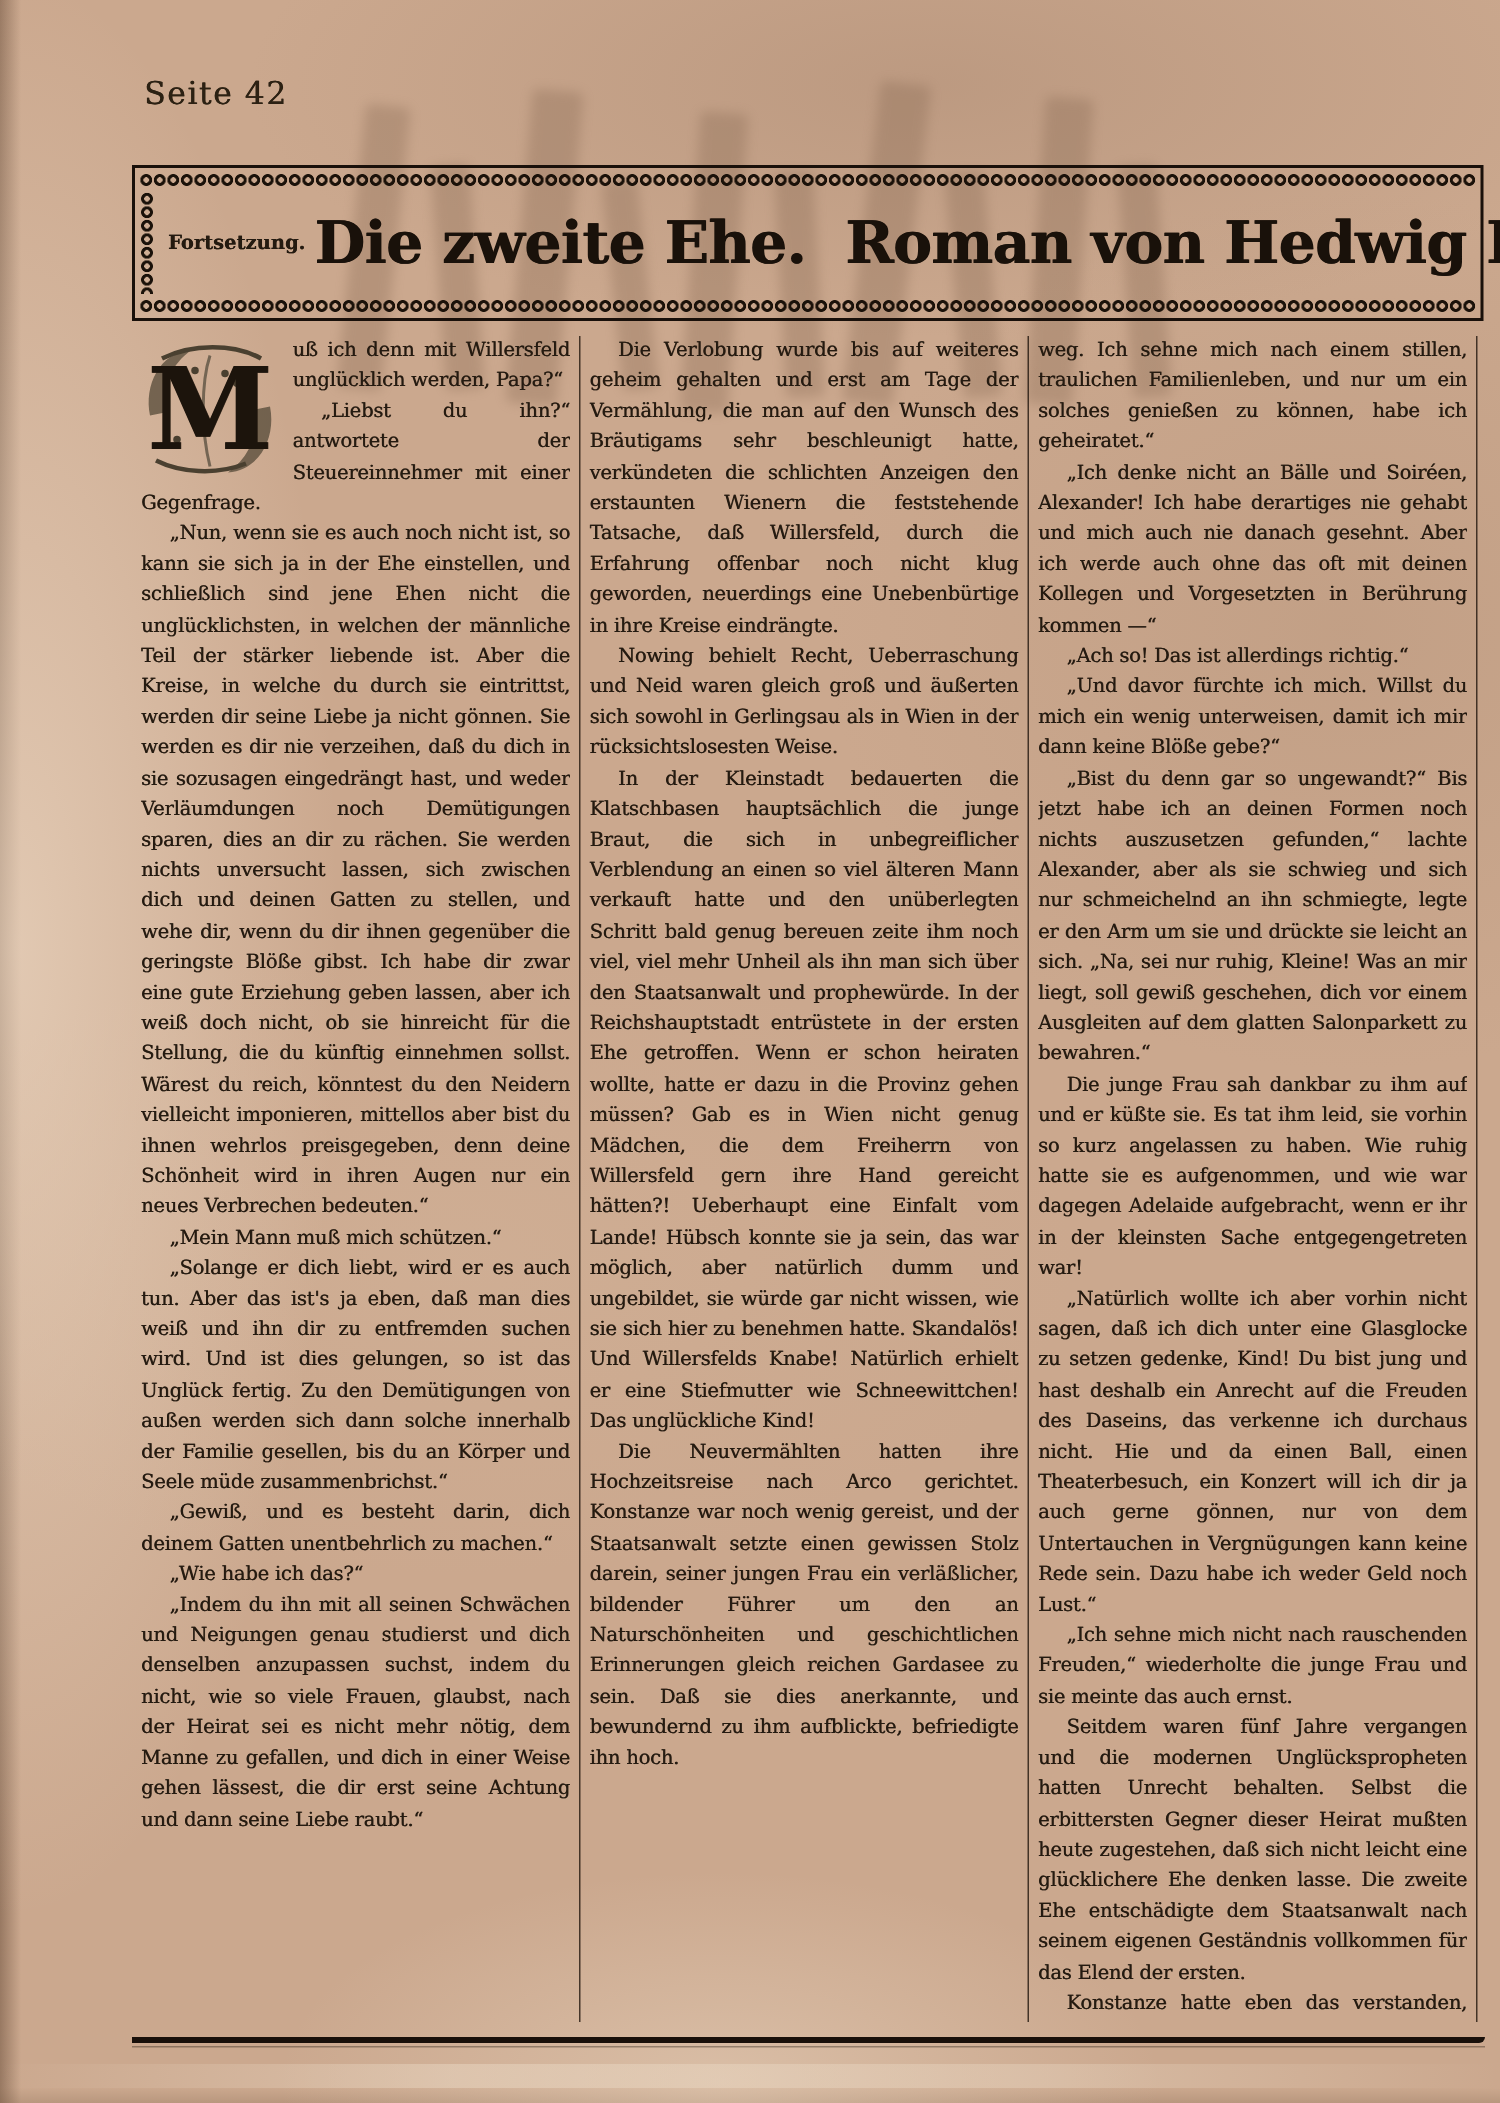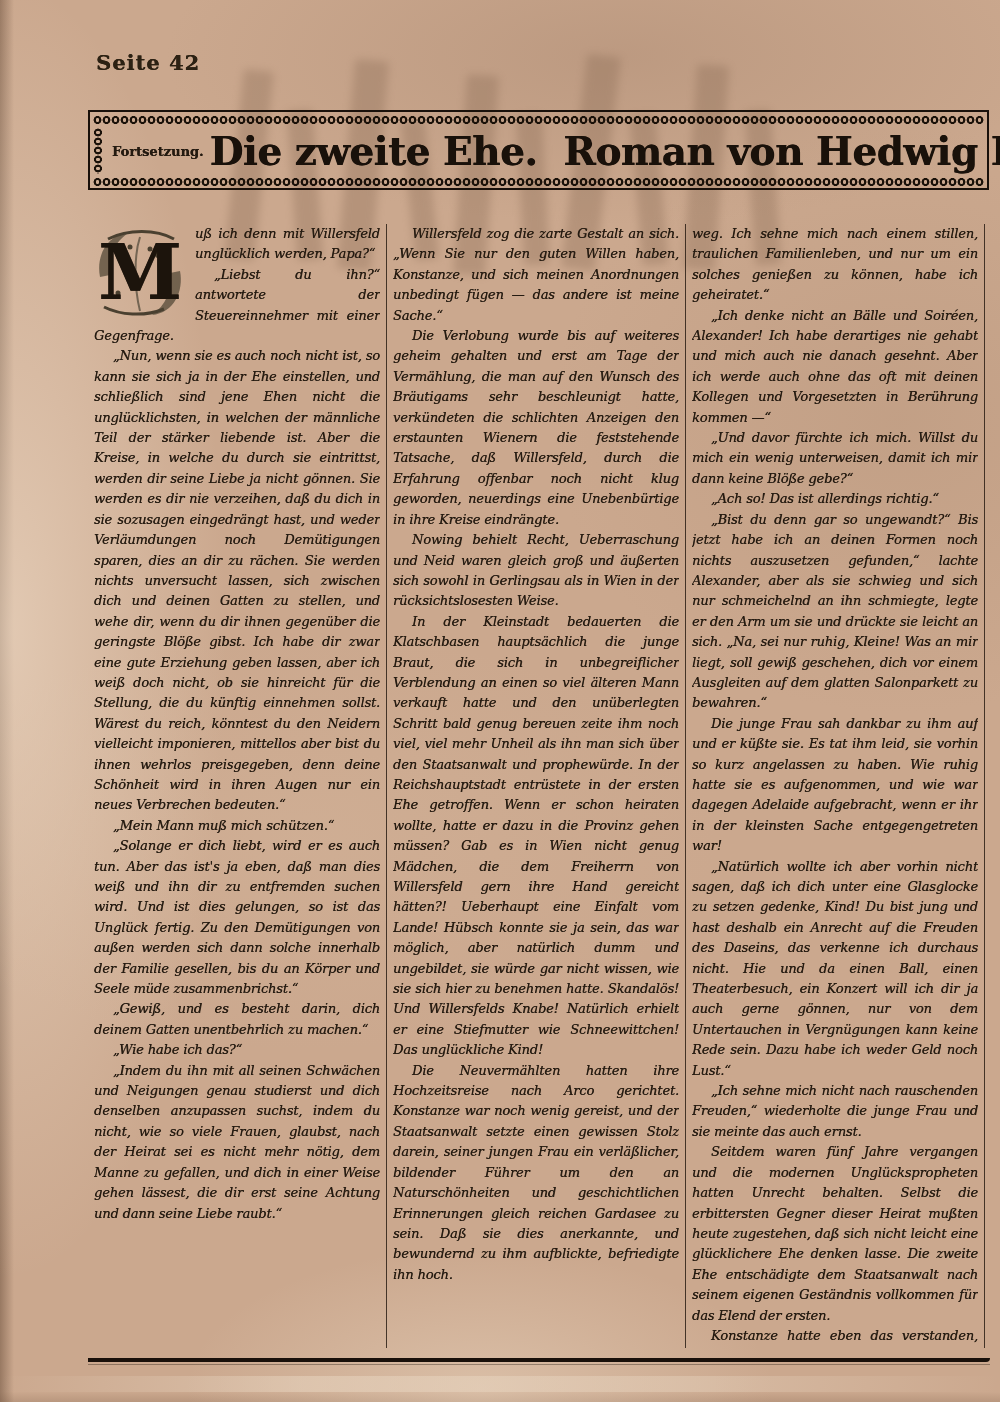--- a/index.html
+++ b/index.html
@@ -28,44 +28,44 @@
   .ghost i:nth-child(2){width:26px;height:150px;margin-top:80px;transform:rotate(-4deg);}
   .ghost i:nth-child(3){width:34px;height:210px;margin-top:30px;transform:rotate(5deg);}
   .ghost i:nth-child(4){width:24px;height:140px;margin-top:90px;transform:rotate(-6deg);}
   .ghost i:nth-child(5){width:32px;height:200px;margin-top:45px;transform:rotate(4deg);}
   .ghost i:nth-child(6){width:26px;height:150px;margin-top:85px;transform:rotate(-3deg);}
   .ghost i:nth-child(7){width:34px;height:215px;margin-top:25px;transform:rotate(7deg);}
   .ghost i:nth-child(8){width:26px;height:150px;margin-top:85px;transform:rotate(-5deg);}
   .ghost i:nth-child(9){width:32px;height:205px;margin-top:35px;transform:rotate(4deg);}
   .ghost i:nth-child(10){width:26px;height:155px;margin-top:80px;transform:rotate(-4deg);}
 
-  .page-num{position:absolute;left:96px;top:50px;font-size:21px;font-weight:bold;color:#2c2113;letter-spacing:1px;text-shadow:.3px 0 0 currentColor;}
+  .page-num{position:absolute;left:96px;top:50px;font-size:21px;font-weight:normal;color:#2c2113;letter-spacing:1px;text-shadow:.3px 0 0 currentColor;}
 
   
   .titlebox{
-    position:absolute;left:88px;top:110px;width:901px;height:80px;box-sizing:border-box;
+    position:absolute;left:88px;top:110px;width:901px;height:104px;box-sizing:border-box;
     border:2.5px solid #19100a;display:flex;flex-direction:column;
   }
   .chain-h{height:12px;flex:0 0 12px;margin:2px 3px;
     background-image:radial-gradient(circle at 4.5px 6px, rgba(0,0,0,0) 1.7px, #1a1109 2px 3.7px, rgba(0,0,0,0) 4.2px);
     background-size:9px 12px;background-repeat:repeat-x;}
   .title-mid{flex:1;display:flex;align-items:center;}
   .chain-v{width:12px;flex:0 0 12px;align-self:stretch;margin:0 2px;
     background-image:radial-gradient(circle at 6px 4.5px, rgba(0,0,0,0) 1.7px, #1a1109 2px 3.7px, rgba(0,0,0,0) 4.2px);
     background-size:12px 9px;background-repeat:repeat-y;}
   .smallnote{font-size:13px;font-weight:bold;color:#241a10;white-space:nowrap;padding:0 6px;text-shadow:.2px 0 0 currentColor;}
   .title-center{flex:1;text-align:center;color:#19110a;font-weight:bold;font-size:39px;letter-spacing:-.5px;white-space:nowrap;text-shadow:.5px 0 0 currentColor;}
   .title-center .gap{display:inline-block;width:26px;}
 
   
   .bodycols{position:absolute;left:94px;top:224px;width:898px;height:1124px;display:flex;overflow:hidden;}
   .col{width:286px;flex:0 0 286px;overflow:hidden;text-align:justify;color:#241a10;
     font-size:13px;line-height:20.4px;letter-spacing:-.15px;text-shadow:.3px 0 0 rgba(36,26,16,.85);}
   .vrule{width:1px;flex:0 0 1px;background:#20150c;margin:0 6px;opacity:.8;}
-  .col p{margin:0;text-indent:19px;font-style:italic;}
+  .col p{margin:0;text-indent:19px;}
   .col p.c{text-indent:0;}
   .cap{float:left;width:92px;height:92px;margin:3px 9px 2px 0;}
   .botrule{position:absolute;left:88px;top:1358px;width:902px;height:4px;background:#19100a;border-radius:0 0 50px 0;}
   .botrule2{position:absolute;left:88px;top:1364px;width:902px;height:1px;background:rgba(25,16,10,.35);}
 </style>
 </head>
 <body>
 
 <div class="paper"></div>
 <div class="streak" style="top:1376px"></div>
@@ -108,32 +108,31 @@
       <p>„Liebst du ihn?“ antwortete der Steuereinnehmer mit einer Gegenfrage.</p>
       <p>„Nun, wenn sie es auch noch nicht ist, so kann sie sich ja in der Ehe einstellen, und schließlich sind jene Ehen nicht die unglücklichsten, in welchen der männliche Teil der stärker liebende ist. Aber die Kreise, in welche du durch sie eintrittst, werden dir seine Liebe ja nicht gönnen. Sie werden es dir nie verzeihen, daß du dich in sie sozusagen eingedrängt hast, und weder Verläumdungen noch Demütigungen sparen, dies an dir zu rächen. Sie werden nichts unversucht lassen, sich zwischen dich und deinen Gatten zu stellen, und wehe dir, wenn du dir ihnen gegenüber die geringste Blöße gibst. Ich habe dir zwar eine gute Erziehung geben lassen, aber ich weiß doch nicht, ob sie hinreicht für die Stellung, die du künftig einnehmen sollst. Wärest du reich, könntest du den Neidern vielleicht imponieren, mittellos aber bist du ihnen wehrlos preisgegeben, denn deine Schönheit wird in ihren Augen nur ein neues Verbrechen bedeuten.“</p>
       <p>„Mein Mann muß mich schützen.“</p>
       <p>„Solange er dich liebt, wird er es auch tun. Aber das ist's ja eben, daß man dies weiß und ihn dir zu entfremden suchen wird. Und ist dies gelungen, so ist das Unglück fertig. Zu den Demütigungen von außen werden sich dann solche innerhalb der Familie gesellen, bis du an Körper und Seele müde zusammenbrichst.“</p>
       <p>„Gewiß, und es besteht darin, dich deinem Gatten unentbehrlich zu machen.“</p>
       <p>„Wie habe ich das?“</p>
       <p>„Indem du ihn mit all seinen Schwächen und Neigungen genau studierst und dich denselben anzupassen suchst, indem du nicht, wie so viele Frauen, glaubst, nach der Heirat sei es nicht mehr nötig, dem Manne zu gefallen, und dich in einer Weise gehen lässest, die dir erst seine Achtung und dann seine Liebe raubt.“</p>
     </div>
   <div class="vrule"></div>
   <div class="col">
-      <p>Willersfeld zog die zarte Gestalt an sich. „Wenn Sie nur den guten Willen haben, Konstanze, und sich meinen Anordnungen unbedingt fügen — das andere ist meine Sache.“</p>
       <p>Die Verlobung wurde bis auf weiteres geheim gehalten und erst am Tage der Vermählung, die man auf den Wunsch des Bräutigams sehr beschleunigt hatte, verkündeten die schlichten Anzeigen den erstaunten Wienern die feststehende Tatsache, daß Willersfeld, durch die Erfahrung offenbar noch nicht klug geworden, neuerdings eine Unebenbürtige in ihre Kreise eindrängte.</p>
       <p>Nowing behielt Recht, Ueberraschung und Neid waren gleich groß und äußerten sich sowohl in Gerlingsau als in Wien in der rücksichtslosesten Weise.</p>
       <p>In der Kleinstadt bedauerten die Klatschbasen hauptsächlich die junge Braut, die sich in unbegreiflicher Verblendung an einen so viel älteren Mann verkauft hatte und den unüberlegten Schritt bald genug bereuen zeite ihm noch viel, viel mehr Unheil als ihn man sich über den Staatsanwalt und prophewürde. In der Reichshauptstadt entrüstete in der ersten Ehe getroffen. Wenn er schon heiraten wollte, hatte er dazu in die Provinz gehen müssen? Gab es in Wien nicht genug Mädchen, die dem Freiherrn von Willersfeld gern ihre Hand gereicht hätten?! Ueberhaupt eine Einfalt vom Lande! Hübsch konnte sie ja sein, das war möglich, aber natürlich dumm und ungebildet, sie würde gar nicht wissen, wie sie sich hier zu benehmen hatte. Skandalös! Und Willersfelds Knabe! Natürlich erhielt er eine Stiefmutter wie Schneewittchen! Das unglückliche Kind!</p>
       <p>Die Neuvermählten hatten ihre Hochzeitsreise nach Arco gerichtet. Konstanze war noch wenig gereist, und der Staatsanwalt setzte einen gewissen Stolz darein, seiner jungen Frau ein verläßlicher, bildender Führer um den an Naturschönheiten und geschichtlichen Erinnerungen gleich reichen Gardasee zu sein. Daß sie dies anerkannte, und bewundernd zu ihm aufblickte, befriedigte ihn hoch.</p>
     </div>
   <div class="vrule"></div>
   <div class="col">
       <p class="c">weg. Ich sehne mich nach einem stillen, traulichen Familienleben, und nur um ein solches genießen zu können, habe ich geheiratet.“</p>
       <p>„Ich denke nicht an Bälle und Soiréen, Alexander! Ich habe derartiges nie gehabt und mich auch nie danach gesehnt. Aber ich werde auch ohne das oft mit deinen Kollegen und Vorgesetzten in Berührung kommen —“</p>
+      <p>„Ach so! Das ist allerdings richtig.“</p>
       <p>„Und davor fürchte ich mich. Willst du mich ein wenig unterweisen, damit ich mir dann keine Blöße gebe?“</p>
-      <p>„Ach so! Das ist allerdings richtig.“</p>
       <p>„Bist du denn gar so ungewandt?“ Bis jetzt habe ich an deinen Formen noch nichts auszusetzen gefunden,“ lachte Alexander, aber als sie schwieg und sich nur schmeichelnd an ihn schmiegte, legte er den Arm um sie und drückte sie leicht an sich. „Na, sei nur ruhig, Kleine! Was an mir liegt, soll gewiß geschehen, dich vor einem Ausgleiten auf dem glatten Salonparkett zu bewahren.“</p>
       <p>Die junge Frau sah dankbar zu ihm auf und er küßte sie. Es tat ihm leid, sie vorhin so kurz angelassen zu haben. Wie ruhig hatte sie es aufgenommen, und wie war dagegen Adelaide aufgebracht, wenn er ihr in der kleinsten Sache entgegengetreten war!</p>
       <p>„Natürlich wollte ich aber vorhin nicht sagen, daß ich dich unter eine Glasglocke zu setzen gedenke, Kind! Du bist jung und hast deshalb ein Anrecht auf die Freuden des Daseins, das verkenne ich durchaus nicht. Hie und da einen Ball, einen Theaterbesuch, ein Konzert will ich dir ja auch gerne gönnen, nur von dem Untertauchen in Vergnügungen kann keine Rede sein. Dazu habe ich weder Geld noch Lust.“</p>
       <p>„Ich sehne mich nicht nach rauschenden Freuden,“ wiederholte die junge Frau und sie meinte das auch ernst.</p>
       <p>Seitdem waren fünf Jahre vergangen und die modernen Unglückspropheten hatten Unrecht behalten. Selbst die erbittersten Gegner dieser Heirat mußten heute zugestehen, daß sich nicht leicht eine glücklichere Ehe denken lasse. Die zweite Ehe entschädigte dem Staatsanwalt nach seinem eigenen Geständnis vollkommen für das Elend der ersten.</p>
       <p>Konstanze hatte eben das verstanden, was Adelaide unmöglich erschienen war, sich dem Willen des Gatten unterzuordnen. Und ihr war das nicht einmal besonders schwer gefallen. Von Jugend an hart gehalten, erst von der Mutter, dann von der Schwester, war ihrer weichen fügsamen Natur Gehorsam Bedürfnis geworden. Wie hätte sie da nicht freudig dem Manne gehorchen sollen, dem sie sich zu Dank verpflichtet fühlte, und zu dem sie in jeder Beziehung bewundernd aufblicken mußte?</p>
     </div>
   <div class="vrule"></div>
 </div>
 

